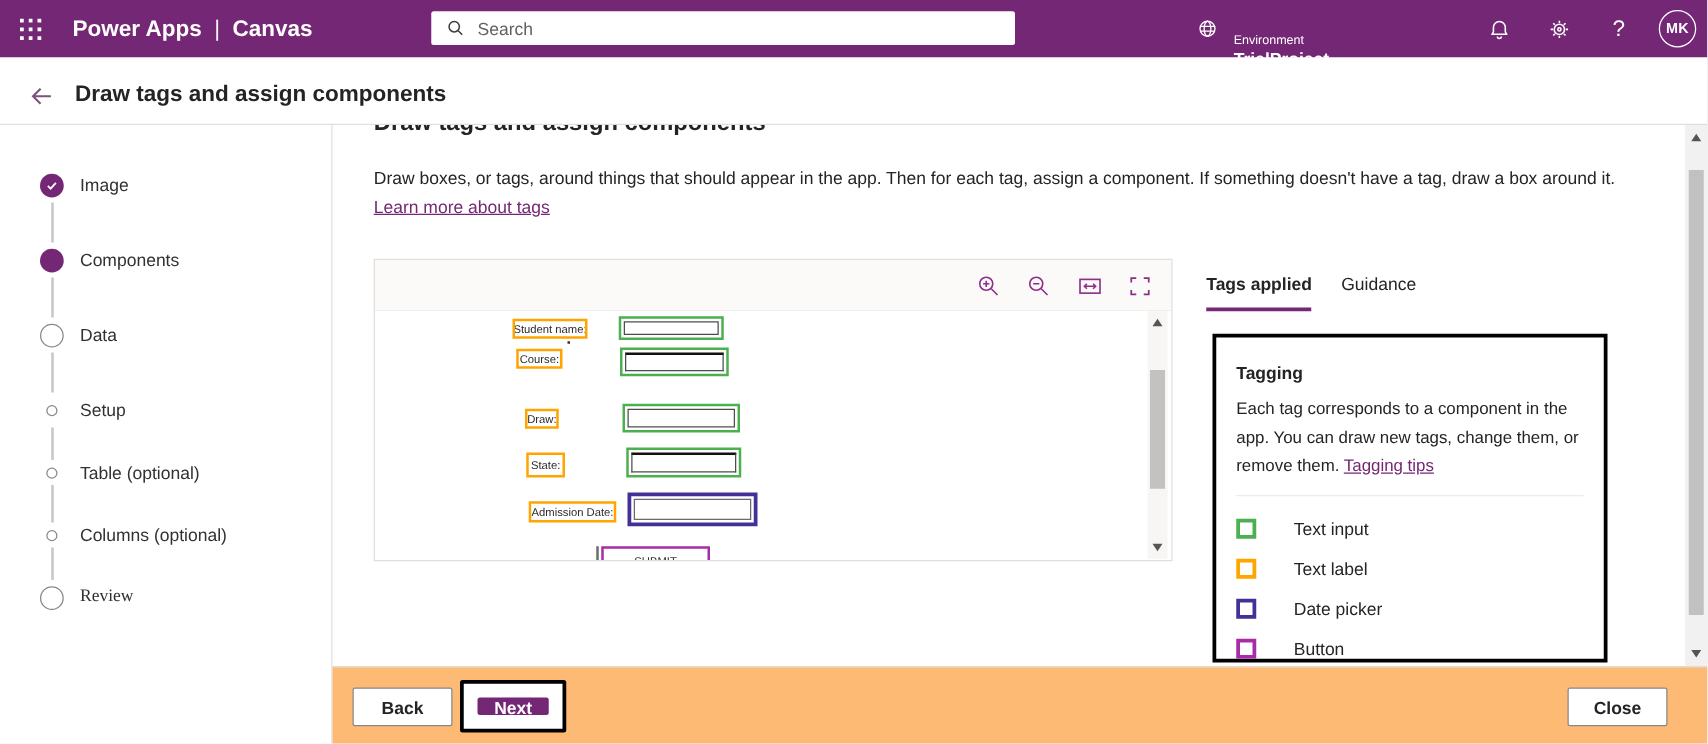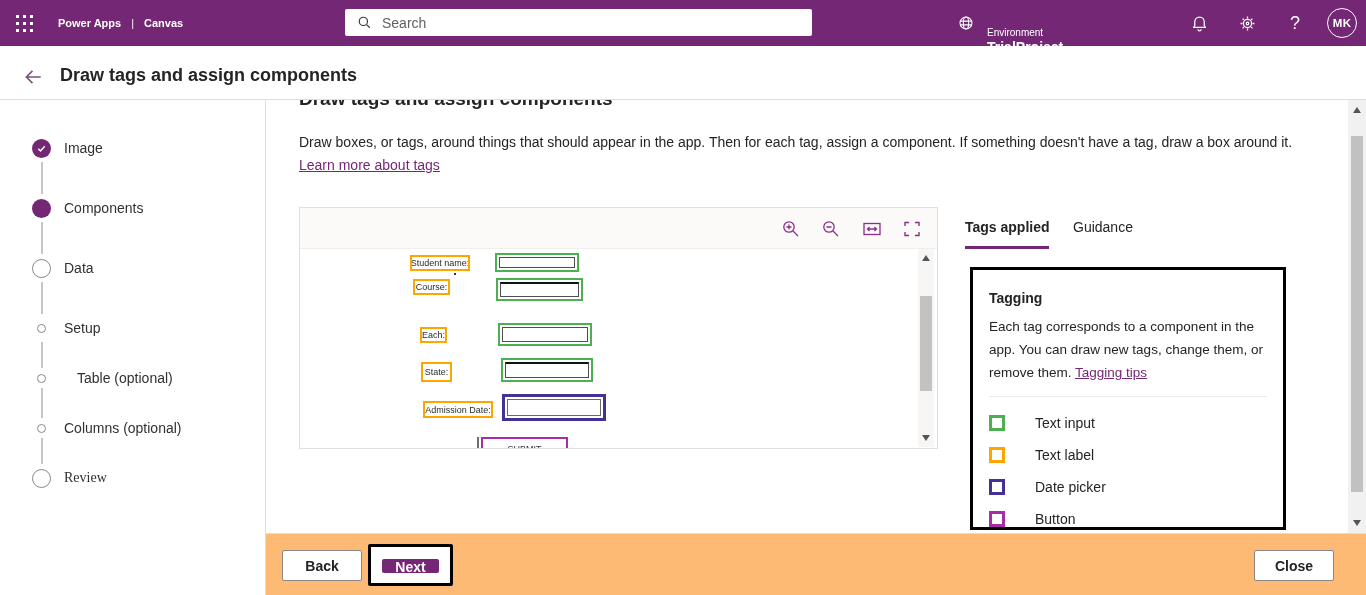--- a/index.html
+++ b/index.html
@@ -6,21 +6,21 @@
   html,body { background:#e8e8e8; }
   .page {
     position:relative; width:1366px; height:595px; background:#fff;
     font-family:"Liberation Sans", sans-serif; overflow:hidden; color:#242424;
   }
   
   .topbar { position:absolute; left:0; top:0; width:1366px; height:46px; background:#742774; }
   .waffle { position:absolute; left:0; top:0; width:48px; height:46px; cursor:pointer; }
   .waffle-dots { position:absolute; left:16px; top:15px; width:3px; height:3px; background:#fff;
     box-shadow:7px 0 #fff,14px 0 #fff,0 7px #fff,7px 7px #fff,14px 7px #fff,0 14px #fff,7px 14px #fff,14px 14px #fff; }
-  .brand { position:absolute; left:58px; top:0; height:46px; display:flex; align-items:center; color:#fff; font-size:11px; }
+  .brand { position:absolute; left:58px; top:0; height:46px; display:flex; align-items:center; color:#fff; font-size:18px; }
   .brand .b1, .brand .b2 { font-weight:700; }
   .brand .pipe { font-weight:300; margin:0 10px; opacity:.95; }
   .searchbox { position:absolute; left:345px; top:9px; width:467px; height:27px; background:#fff; border-radius:2px; display:flex; align-items:center; padding-left:12px; }
   .searchbox svg { width:15px; height:15px; flex:0 0 auto; }
   .searchbox input { border:none; outline:none; background:transparent; font-family:"Liberation Sans",sans-serif; font-size:14px; margin-left:10px; width:400px; color:#242424; }
   .searchbox input::placeholder { color:#616161; }
   .envblock { position:absolute; left:957px; top:0; height:46px; display:flex; align-items:center; cursor:pointer; }
   .envblock svg { width:18px; height:18px; }
   .envtext { margin-left:12px; color:#fff; }
   .envtext .l1 { font-size:10px; line-height:12px;margin-top:36px; }
@@ -183,21 +183,21 @@
     <div class="step" style="top:168px;">
       <span class="c-big c-open" style="left:32px; top:-9px;"></span>
       <span class="lbl" style="top:-8px;">Data</span>
     </div>
     <div class="step" style="top:228px;">
       <span class="c-small" style="left:37px; top:-4px;"></span>
       <span class="lbl" style="top:-8px;">Setup</span>
     </div>
     <div class="step" style="top:278px;">
       <span class="c-small" style="left:37px; top:-4px;"></span>
-      <span class="lbl" style="top:-8px;margin-left:13px;">Table (optional)</span>
+      <span class="lbl" style="top:-8px;">Table (optional)</span>
     </div>
     <div class="step" style="top:328px;">
       <span class="c-small" style="left:37px; top:-4px;"></span>
       <span class="lbl" style="top:-8px;">Columns (optional)</span>
     </div>
     <div class="step" style="top:378px;">
       <span class="c-big c-open" style="left:32px; top:-9px;"></span>
       <span class="lbl" style="top:-8px;font-family:Liberation Serif, serif;">Review</span>
     </div>
   </div>
@@ -253,21 +253,21 @@
     <div class="dot-art" style="left:154px; top:65px;"></div>
 
     <div class="tagbox tag-label" style="left: 113px; top: 71px; width: 37px; height: 16px; border: 2px solid rgb(255, 165, 0);">
       <span>Course:</span>
     </div>
     <div class="tagbox" style="left: 196px; top: 70px; width: 87px; height: 23px; border: 2px solid rgb(76, 175, 80);">
       <div class="inner-input inner-topblack"></div>
     </div>
 
     <div class="tagbox tag-label" style="left: 120px; top: 119px; width: 27px; height: 16px; border: 2px solid rgb(255, 165, 0);">
-      <span>Each:</span>
+      <span>Draw:</span>
     </div>
     <div class="tagbox" style="left: 198px; top: 115px; width: 94px; height: 23px; border: 2px solid rgb(76, 175, 80);">
       <div class="inner-input"></div>
     </div>
 
     <div class="tagbox tag-label" style="left: 121px; top: 154px; width: 31px; height: 20px; border: 2px solid rgb(255, 165, 0);">
       <span>State:</span>
     </div>
     <div class="tagbox" style="left: 201px; top: 150px; width: 92px; height: 24px; border: 2px solid rgb(76, 175, 80);">
       <div class="inner-input inner-topblack"></div>

